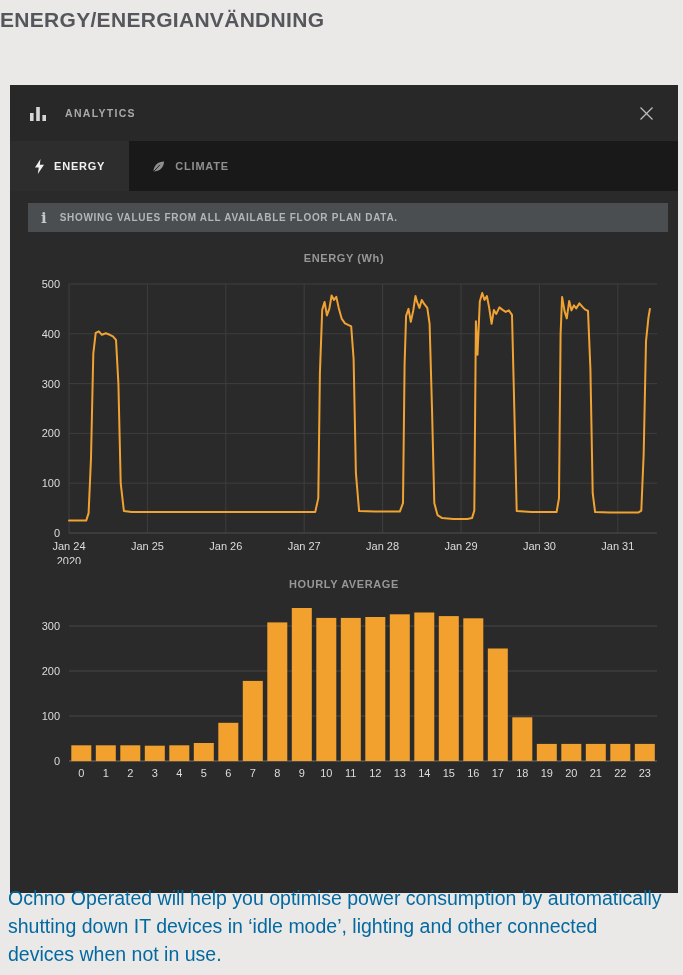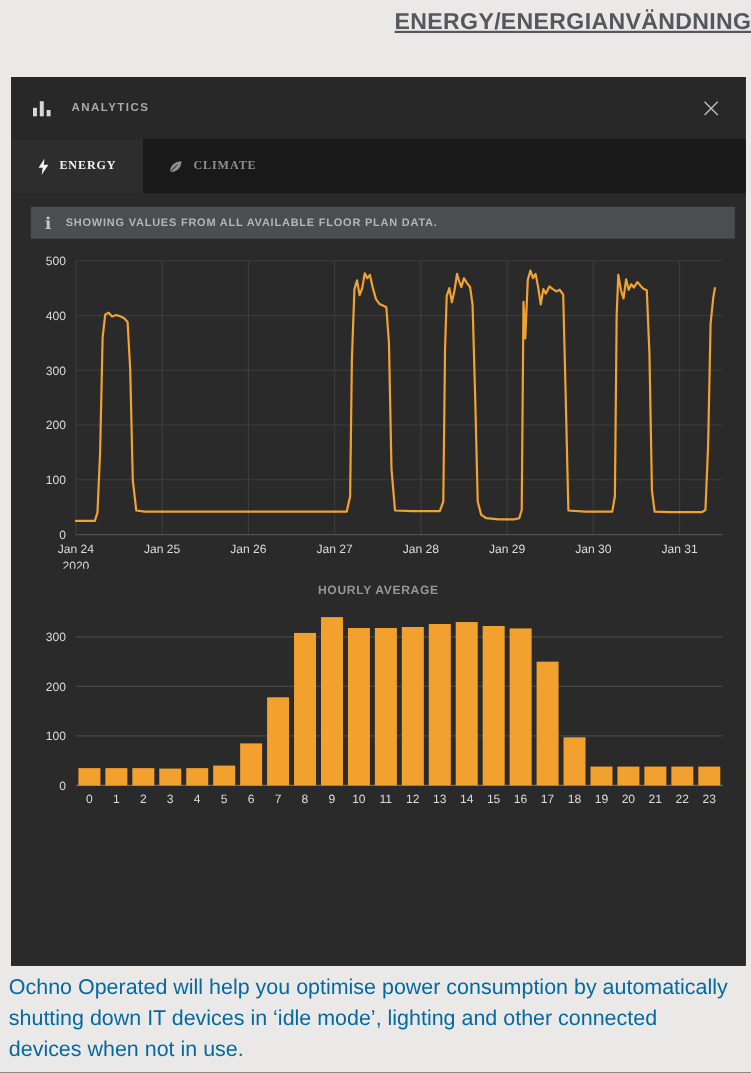--- a/index.html
+++ b/index.html
@@ -5,25 +5,25 @@
   * { box-sizing: border-box; margin: 0; padding: 0; }
   html, body { width: 683px; height: 975px; }
   body {
     background: #eae9e7;
     font-family: "Liberation Sans", sans-serif;
     position: relative;
     overflow: hidden;
   }
   .page-title {
     position: absolute; top: 8px; left: 0; width: 100%;
-    text-align: right; font-size: 21px; font-weight: bold;
-    color: #55575c; letter-spacing: 0.3px; text-decoration: underline;
+    text-align: left; font-size: 21px; font-weight: bold;
+    color: #55575c; letter-spacing: 0.3px;
   }
   .panel {
-    position: absolute; left: 10px; top: 70px; width: 668px; height: 808px;
+    position: absolute; left: 10px; top: 85px; width: 668px; height: 808px;
     background: #2a2a2a; display: flex; flex-direction: column;
   }
   .panel-header {
     flex: 0 0 56px; background: #282828;
     display: flex; align-items: center; padding: 0 20px;
   }
   .analytics-title {
     margin-left: 18px; font-size: 10.5px; font-weight: bold;
     color: #a9a9a9; letter-spacing: 1.3px;
   }
@@ -46,21 +46,21 @@
     border-radius: 17px; cursor: pointer;
     display: flex; align-items: center; padding: 0 16px;
     font-family: inherit;
   }
   .floor-select-value { font-size: 12.5px; font-weight: bold; color: #e8e9eb; }
   .floor-select .chev { margin-left: auto; line-height: 0; }
   .tabbar { flex: 0 0 50px; background: #191919; display: flex; }
   .tab {
     display: flex; align-items: center; gap: 9px; padding: 0 22px;
     border: none; background: transparent; cursor: pointer;
-    font-family: Liberation Serif, serif; font-size: 11px; font-weight: bold;
+    font-family: Liberation Sans, sans-serif; font-size: 11px; font-weight: bold;
     letter-spacing: 0.8px; color: #8f8f8f;
   }
   .tab.active { background: #2d2d2d; color: #f1f1f1; padding: 0 24px; }
   .tab svg { flex: 0 0 auto; }
   .content { flex: 1; background: #2a2a2a; display: flex; flex-direction: column; }
   .notice {
     margin: 12px 10px 0 18px; height: 29px; background: #4b4e51;
     display: flex; align-items: center; padding: 0 13px;
   }
   .info-icon {
@@ -128,20 +128,21 @@
       <span>CLIMATE</span>
     </button>
   </div>
 
   <div class="content">
     <div class="notice">
       <span class="info-icon">i</span>
       <span class="notice-text">SHOWING VALUES FROM ALL AVAILABLE FLOOR PLAN DATA.</span>
     </div>
 
+    <div class="chart-title line-chart-title">ENERGY (Wh)</div>
     <svg class="chart" width="660" height="296">
         <line x1="55" y1="16" x2="55" y2="265" stroke="#3e3e3e" stroke-width="1"></line>
         <line x1="133.4" y1="16" x2="133.4" y2="265" stroke="#3e3e3e" stroke-width="1"></line>
         <line x1="211.8" y1="16" x2="211.8" y2="265" stroke="#3e3e3e" stroke-width="1"></line>
         <line x1="290.2" y1="16" x2="290.2" y2="265" stroke="#3e3e3e" stroke-width="1"></line>
         <line x1="368.6" y1="16" x2="368.6" y2="265" stroke="#3e3e3e" stroke-width="1"></line>
         <line x1="447" y1="16" x2="447" y2="265" stroke="#3e3e3e" stroke-width="1"></line>
         <line x1="525.4" y1="16" x2="525.4" y2="265" stroke="#3e3e3e" stroke-width="1"></line>
         <line x1="603.8" y1="16" x2="603.8" y2="265" stroke="#3e3e3e" stroke-width="1"></line>
         <line x1="55" y1="265" x2="643" y2="265" stroke="#4f4f4f" stroke-width="1"></line>

